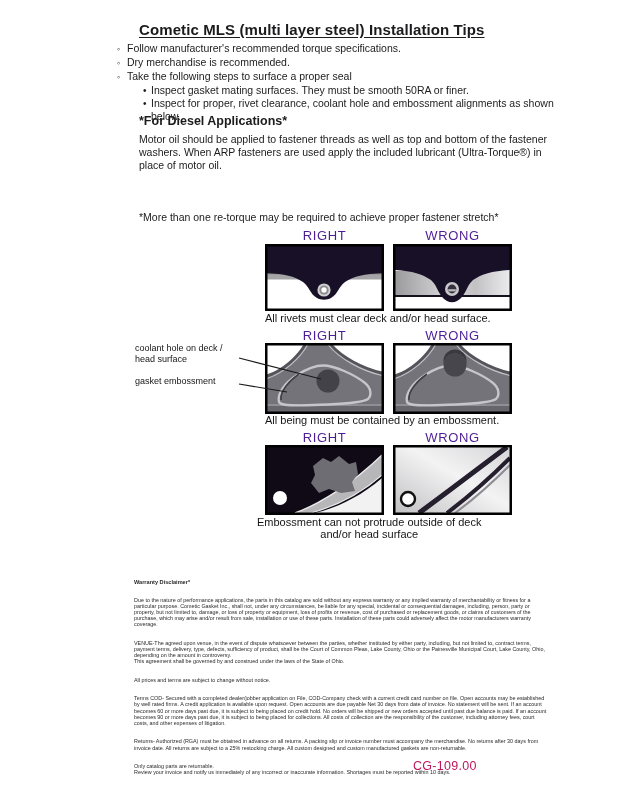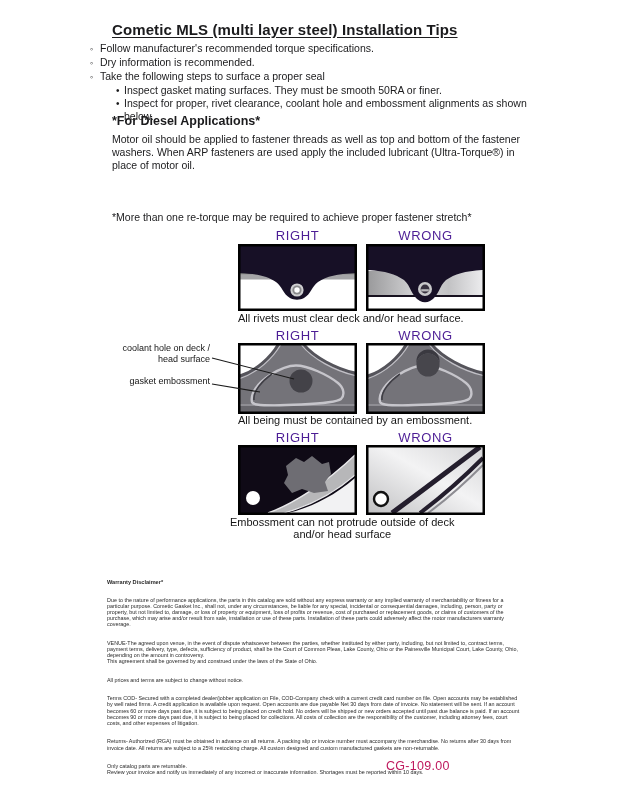--- a/index.html
+++ b/index.html
@@ -1,56 +1,56 @@
 <!DOCTYPE html>
 <html><head>
 <meta charset="utf-8">
 <style>
   html,body{margin:0;padding:0;background:#ffffff;}
   .page{
     position:relative;width:544px;height:800px;background:#ffffff;
-    font-family:"Liberation Sans", sans-serif;color:#1b1b1d;overflow:hidden;
+    font-family:"Liberation Sans", sans-serif;color:#1b1b1d;overflow:hidden;margin-left:27px;
   }
   .abs{position:absolute;}
   .title{
     left:112px;top:21px;font-size:15px;font-weight:bold;
     text-decoration:underline;text-underline-offset:2px;letter-spacing:0.1px;
   }
   .tips{left:90px;top:42px;font-size:10.5px;line-height:13px;}
   .tip-row{display:flex;align-items:baseline;}
   .tip-row .marker{width:10px;font-size:9px;flex:0 0 auto;}
   .tip-row.indent{padding-left:26px;}
   .tip-row.indent .marker{width:8px;font-size:10px;}
   .section-head{left:112px;top:114px;font-size:12.5px;font-weight:bold;}
   .body-para{left:112px;font-size:10.5px;line-height:13px;width:414px;}
   .fig-label{font-size:13px;letter-spacing:0.6px;color:#4c1d95;text-align:center;width:119px;}
   .fig-caption{font-size:11px;color:#161616;white-space:pre-line;line-height:12px;}
   .fig-box{width:119px;}
-  .side-label{font-size:9px;line-height:10.5px;text-align:right;width:102px;color:#161616;}
+  .side-label{font-size:9px;line-height:10.5px;width:102px;color:#161616;}
   .warranty{left:107px;top:573px;width:414px;font-size:5.4px;line-height:6.2px;color:#2a2a2a;white-space:pre-line;}
   .warranty .w-head{font-weight:bold;margin-bottom:5px;font-size:5.6px;}
   .warranty p{margin:0 0 6px 0;}
   .footer-code{left:386px;top:759px;font-size:12.5px;color:#be185d;letter-spacing:0.3px;}
   svg{display:block;}
 </style>
 </head>
 <body>
 
 <div class="page">
 
   <div class="abs title">Cometic MLS (multi layer steel) Installation Tips</div>
 
   <div class="abs tips">
     <div class="tip-row">
       <span class="marker">◦</span>
       <span>Follow manufacturer's recommended torque specifications.</span>
     </div>
     <div class="tip-row">
       <span class="marker">◦</span>
-      <span>Dry information is recommended.</span>
+      <span>Dry merchandise is recommended.</span>
     </div>
     <div class="tip-row">
       <span class="marker">◦</span>
       <span>Take the following steps to surface a proper seal</span>
     </div>
     <div class="tip-row indent">
       <span class="marker">•</span>
       <span>Inspect gasket mating surfaces.  They must be smooth 50RA or finer.</span>
     </div>
     <div class="tip-row indent">

